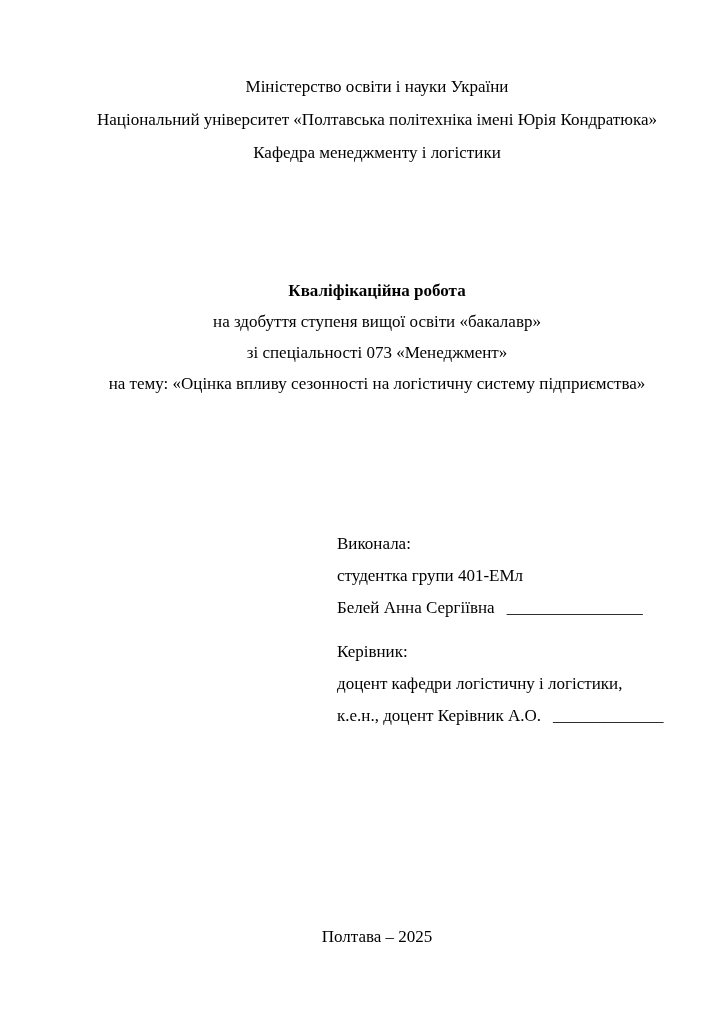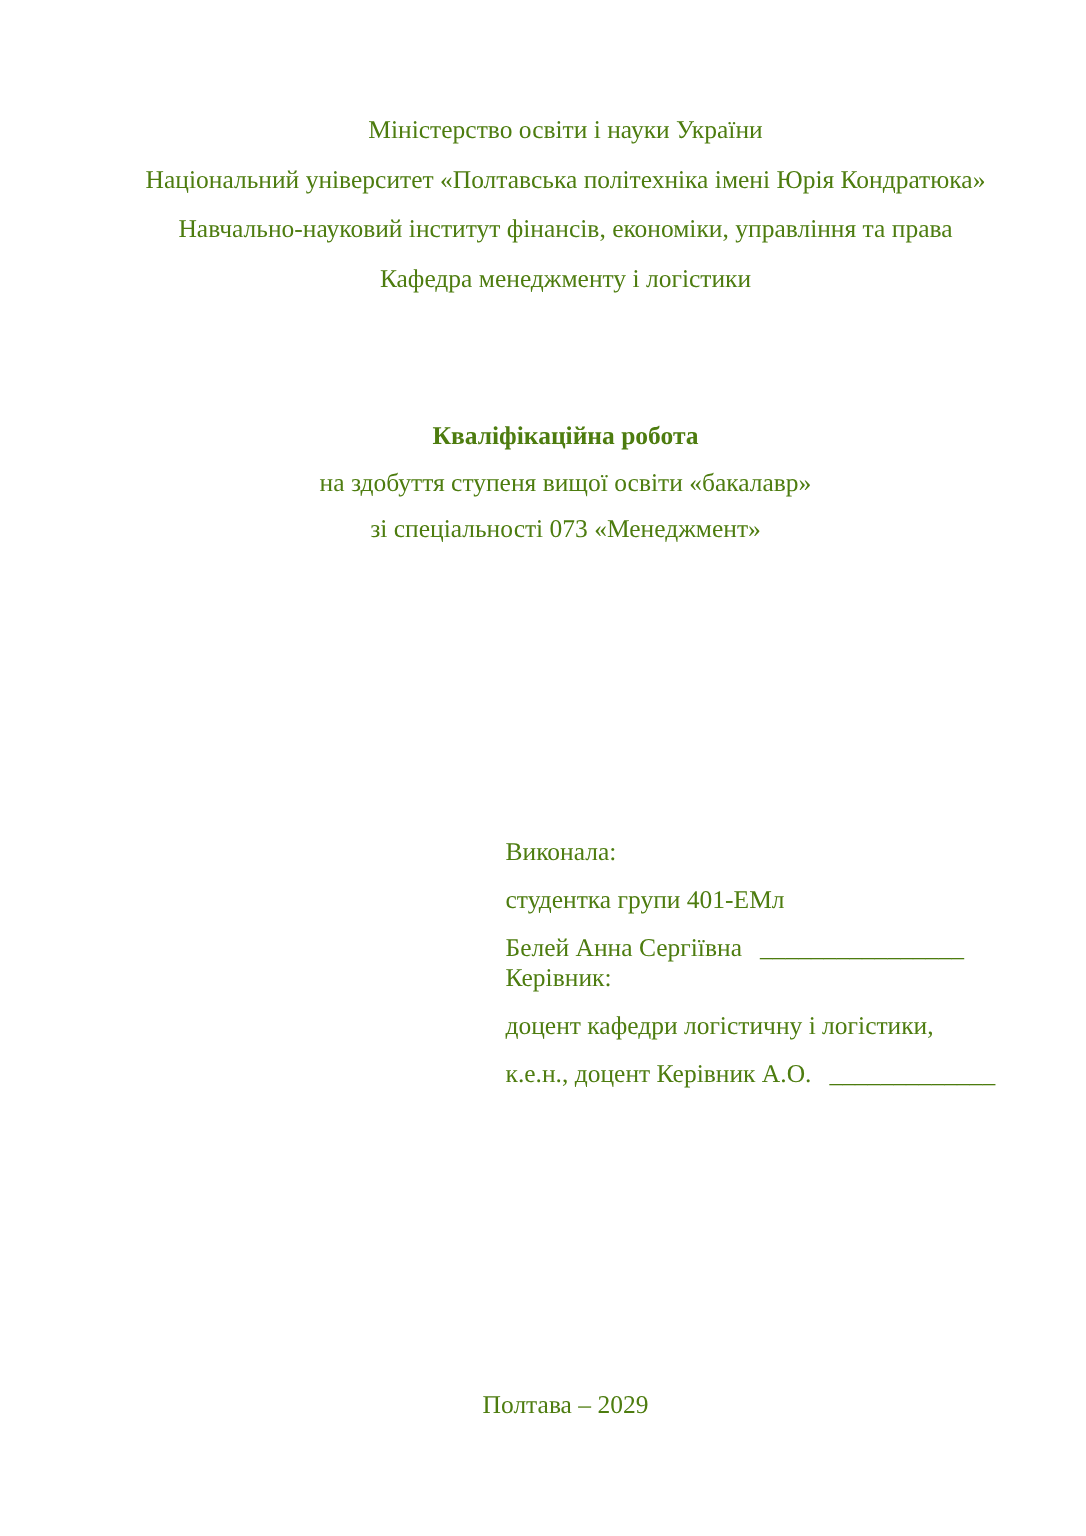--- a/index.html
+++ b/index.html
@@ -5,21 +5,21 @@
   html, body {
     margin: 0;
     padding: 0;
     background: #ffffff;
   }
   .page {
     position: relative;
     width: 724px;
     height: 1024px;
     background: #ffffff;
-    color: #4d7c0f;
+    color: #000000;
     font-family: "Liberation Serif", "DejaVu Serif", serif;
     font-size: 17px;
     overflow: hidden;
   }
   .center-block {
     position: absolute;
     left: 90px;
     width: 574px;
     text-align: center;
   }
@@ -30,61 +30,61 @@
   .title-block {
     top: 275px;
     line-height: 31px;
   }
   .left-block {
     position: absolute;
     left: 337px;
     text-align: left;
     line-height: 32px;
   }
-  .executor-block { top: 552px; }
+  .executor-block { top: 528px; }
   .supervisor-block { top: 636px; }
   .footer-block {
     top: 921px;
     line-height: 32px;
   }
   .line { white-space: nowrap; }
   .bold { font-weight: bold; }
   .sig  { padding-left: 12px; }
 </style>
 </head>
 <body>
 
 <div class="page">
 
   <div class="center-block header-block">
     <div class="line">Міністерство освіти і науки України</div>
     <div class="line">Національний університет «Полтавська політехніка імені Юрія Кондратюка»</div>
-    <div class="line">Навчально-науковий інститут фінансів, економіки, управління та права</div>
     <div class="line">Кафедра менеджменту і логістики</div>
   </div>
 
   <div class="center-block title-block">
     <div class="line bold">Кваліфікаційна робота</div>
     <div class="line">на здобуття ступеня вищої освіти «бакалавр»</div>
     <div class="line">зі спеціальності 073 «Менеджмент»</div>
+    <div class="line">на тему: «Оцінка впливу сезонності на логістичну систему підприємства»</div>
   </div>
 
   <div class="left-block executor-block">
     <div class="line">Виконала:</div>
     <div class="line">студентка групи 401-ЕМл</div>
     <div class="line">
       <span>Белей Анна Сергіївна</span><span class="sig">________________</span>
     </div>
   </div>
 
   <div class="left-block supervisor-block">
     <div class="line">Керівник:</div>
     <div class="line">доцент кафедри логістичну і логістики,</div>
     <div class="line">
       <span>к.е.н., доцент Керівник А.О.</span><span class="sig">_____________</span>
     </div>
   </div>
 
   <div class="center-block footer-block">
-    <div class="line">Полтава – 2029</div>
+    <div class="line">Полтава – 2025</div>
   </div>
 
 </div>
 
 </body></html>

